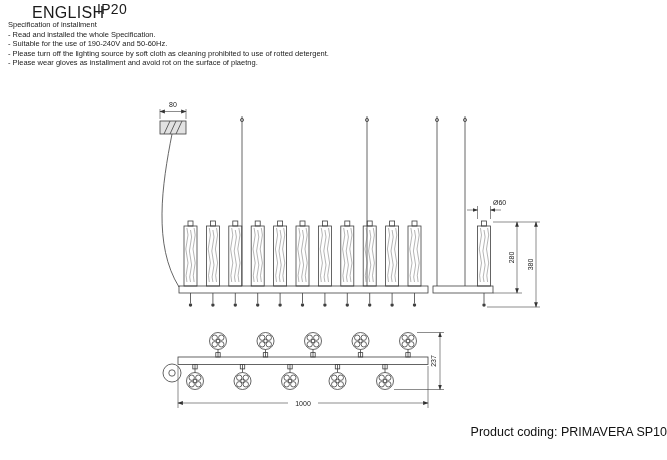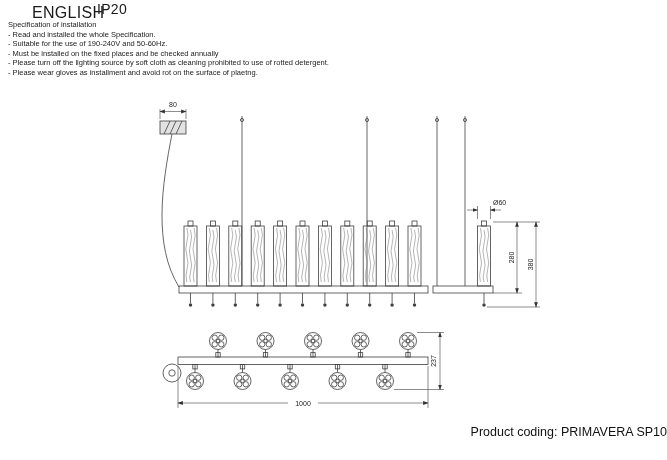--- a/index.html
+++ b/index.html
@@ -41,24 +41,23 @@
 </style>
 </head>
 <body>
 
 <div class="page">
 
   <span class="hdr-lang">ENGLISH</span>
   <span class="hdr-ip">IP20</span>
 
   <div class="spec">
-    <div class="spec-line">Specification of installation</div>
+    <div class="spec-line">Specification of installment</div>
     <div class="spec-line">- Read and installed the whole Specification.</div>
     <div class="spec-line">- Suitable for the use of 190-240V and 50-60Hz.</div>
-    <div class="spec-line">- Must be installed on the fixed places and be checked annually</div>
     <div class="spec-line">- Please turn off the lighting source by soft cloth as cleaning prohibited to use of rotted detergent.</div>
     <div class="spec-line">- Please wear gloves as installment and avoid rot on the surface of plaetng.</div>
   </div>
 
   <svg id="drawing-svg" width="667" height="460" viewBox="0 0 667 460" xmlns="http://www.w3.org/2000/svg">
     <defs>
       <marker id="arr" viewBox="0 0 10 10" refX="9" refY="5" markerWidth="9" markerHeight="9" orient="auto-start-reverse">
         <path class="arrowhead" d="M0,1.5 L10,5 L0,8.5 z"></path>
       </marker>
     </defs>

